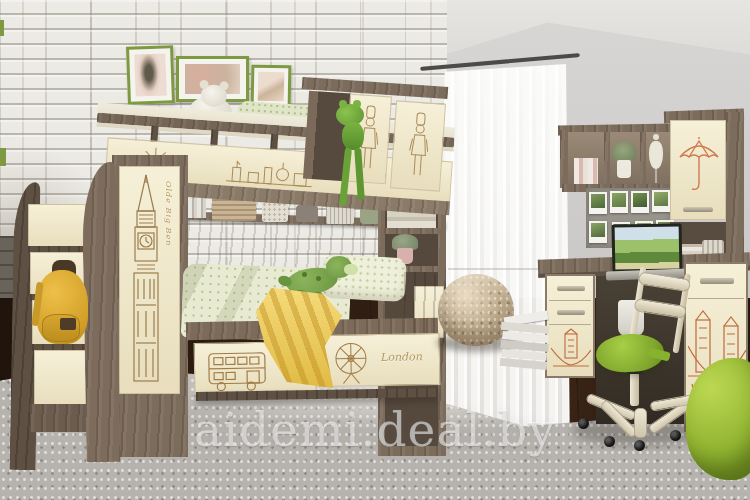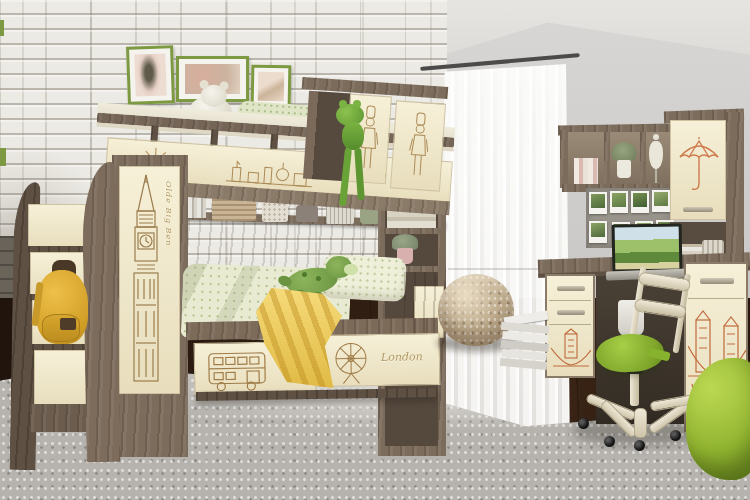--- a/index.html
+++ b/index.html
@@ -461,14 +461,15 @@
   <div class="abs" style="left:596px;top:334px;width:68px;height:38px;border-radius:50% 50% 46% 46%;transform:rotate(-3deg);
               background:radial-gradient(circle at 40% 30%, #a7cf46, #7da32a 70%, #628418);
               box-shadow:0 4px 6px rgba(40,50,15,.35);"></div>
   <div class="abs" style="left:648px;top:350px;width:22px;height:9px;background:#86b22e;border-radius:3px;transform:rotate(14deg);"></div>
 
   <div class="abs" style="left:686px;top:358px;width:84px;height:122px;
               border-radius:58% 42% 46% 54% / 52% 48% 58% 42%;
               background:radial-gradient(circle at 30% 25%, #bcd852, #92b531 55%, #6f8f21 90%);
               box-shadow:inset -10px -14px 18px rgba(60,80,15,.45);"></div>
 
+  <div class="abs watermark" style="left:0;top:402px;width:750px;text-align:center;">aidemi.deal.by</div>
 
 </div>
 
 </body></html>

